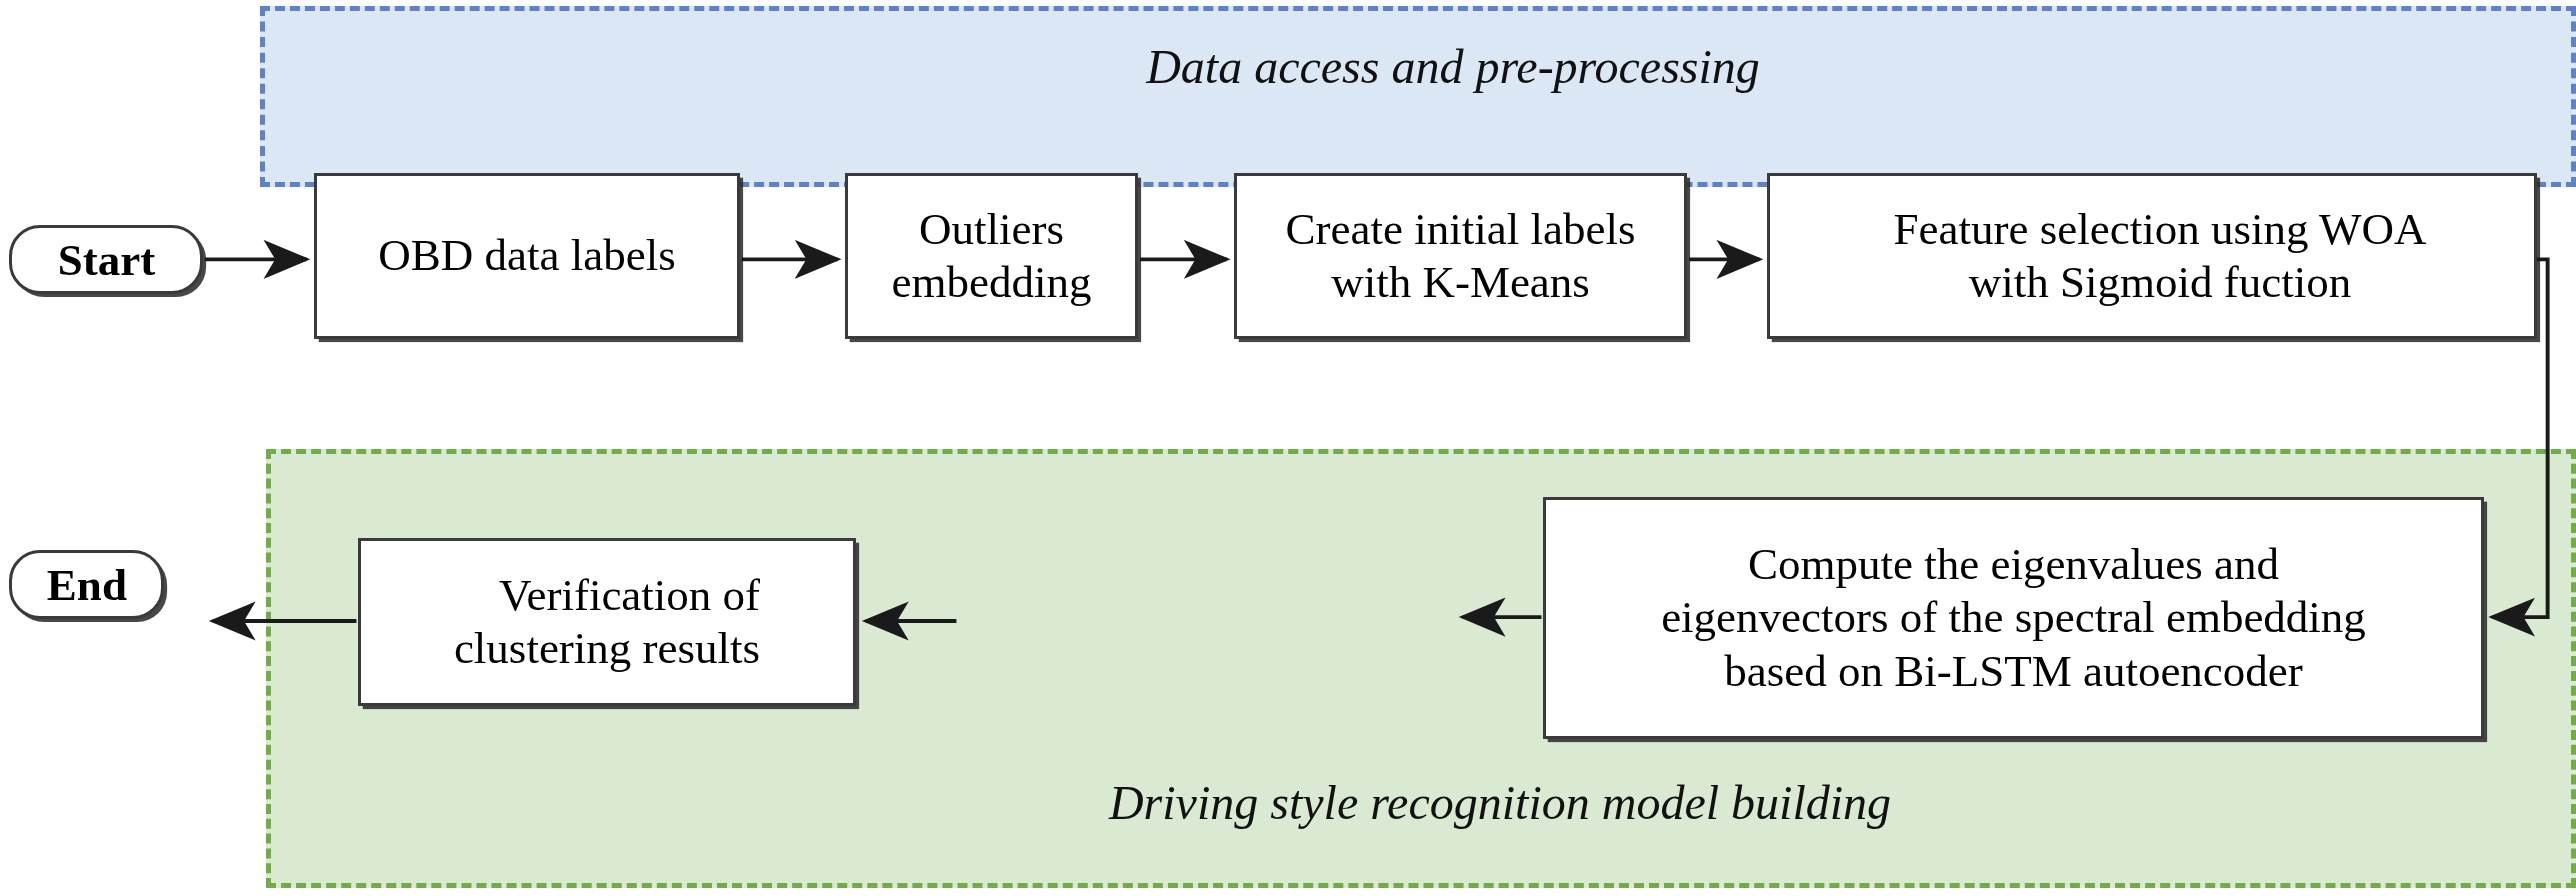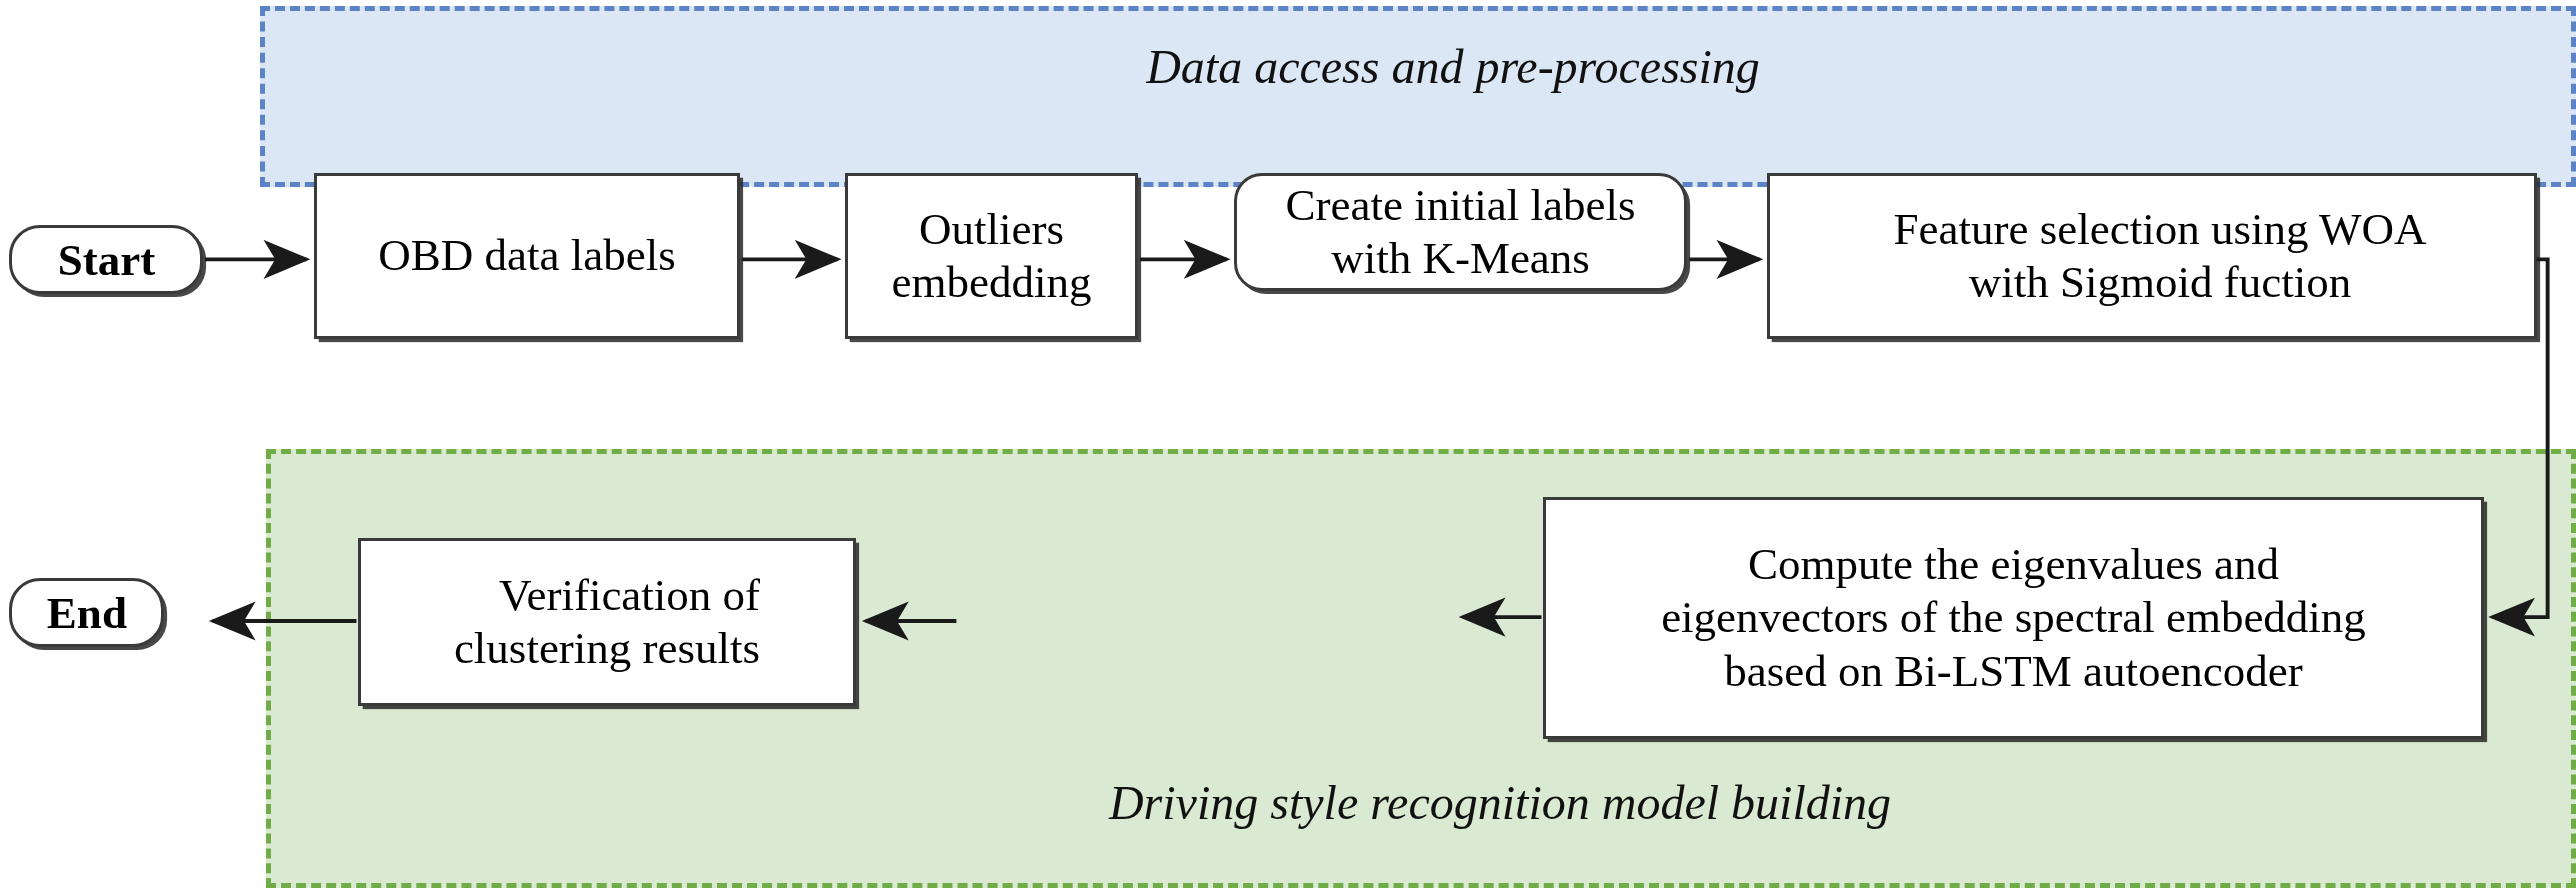--- a/index.html
+++ b/index.html
@@ -37,36 +37,36 @@
   <div class="region region-blue" style="left:260px;top:6.3px;width:2316px;height:181px;"></div>
   <div class="region-title" style="left:945px;top:41px;width:1016px;">Data access and pre-processing</div>
 
   <div class="region region-green" style="left:266px;top:449px;width:2310px;height:439px;"></div>
   <div class="region-title" style="left:875px;top:777px;width:1250px;">Driving style recognition model building</div>
 
   <div class="terminator" style="left:9.4px;top:225px;width:194px;height:69px;">
     <span class="txt">Start</span>
   </div>
 
-  <div class="terminator" style="left:9.4px;top:578px;width:155px;height:69px;text-align:center;">
+  <div class="terminator" style="left:9.4px;top:550px;width:155px;height:69px;text-align:center;">
     <span class="txt">End</span>
   </div>
 
   <div class="node" style="left:314px;top:173px;width:426px;height:166px;">
     <span class="txt">OBD data labels</span>
   </div>
 
   <div class="node" style="left:845px;top:173px;width:293px;height:166px;">
     <span class="txt">
       <span>Outliers</span><br>
       <span>embedding</span>
     </span>
   </div>
 
-  <div class="node" style="left:1234px;top:173px;width:453px;height:118px;border-radius:28px;">
+  <div class="node" style="left:1234px;top:173px;width:453px;height:166px;">
     <span class="txt">
       <span>Create initial labels</span><br>
       <span>with K-Means</span>
     </span>
   </div>
 
   <div class="node" style="left:1767px;top:173px;width:770px;height:166px;padding-left:16px;">
     <span class="txt">
       <span>Feature selection using WOA</span><br>
       <span>with Sigmoid fuction</span>

